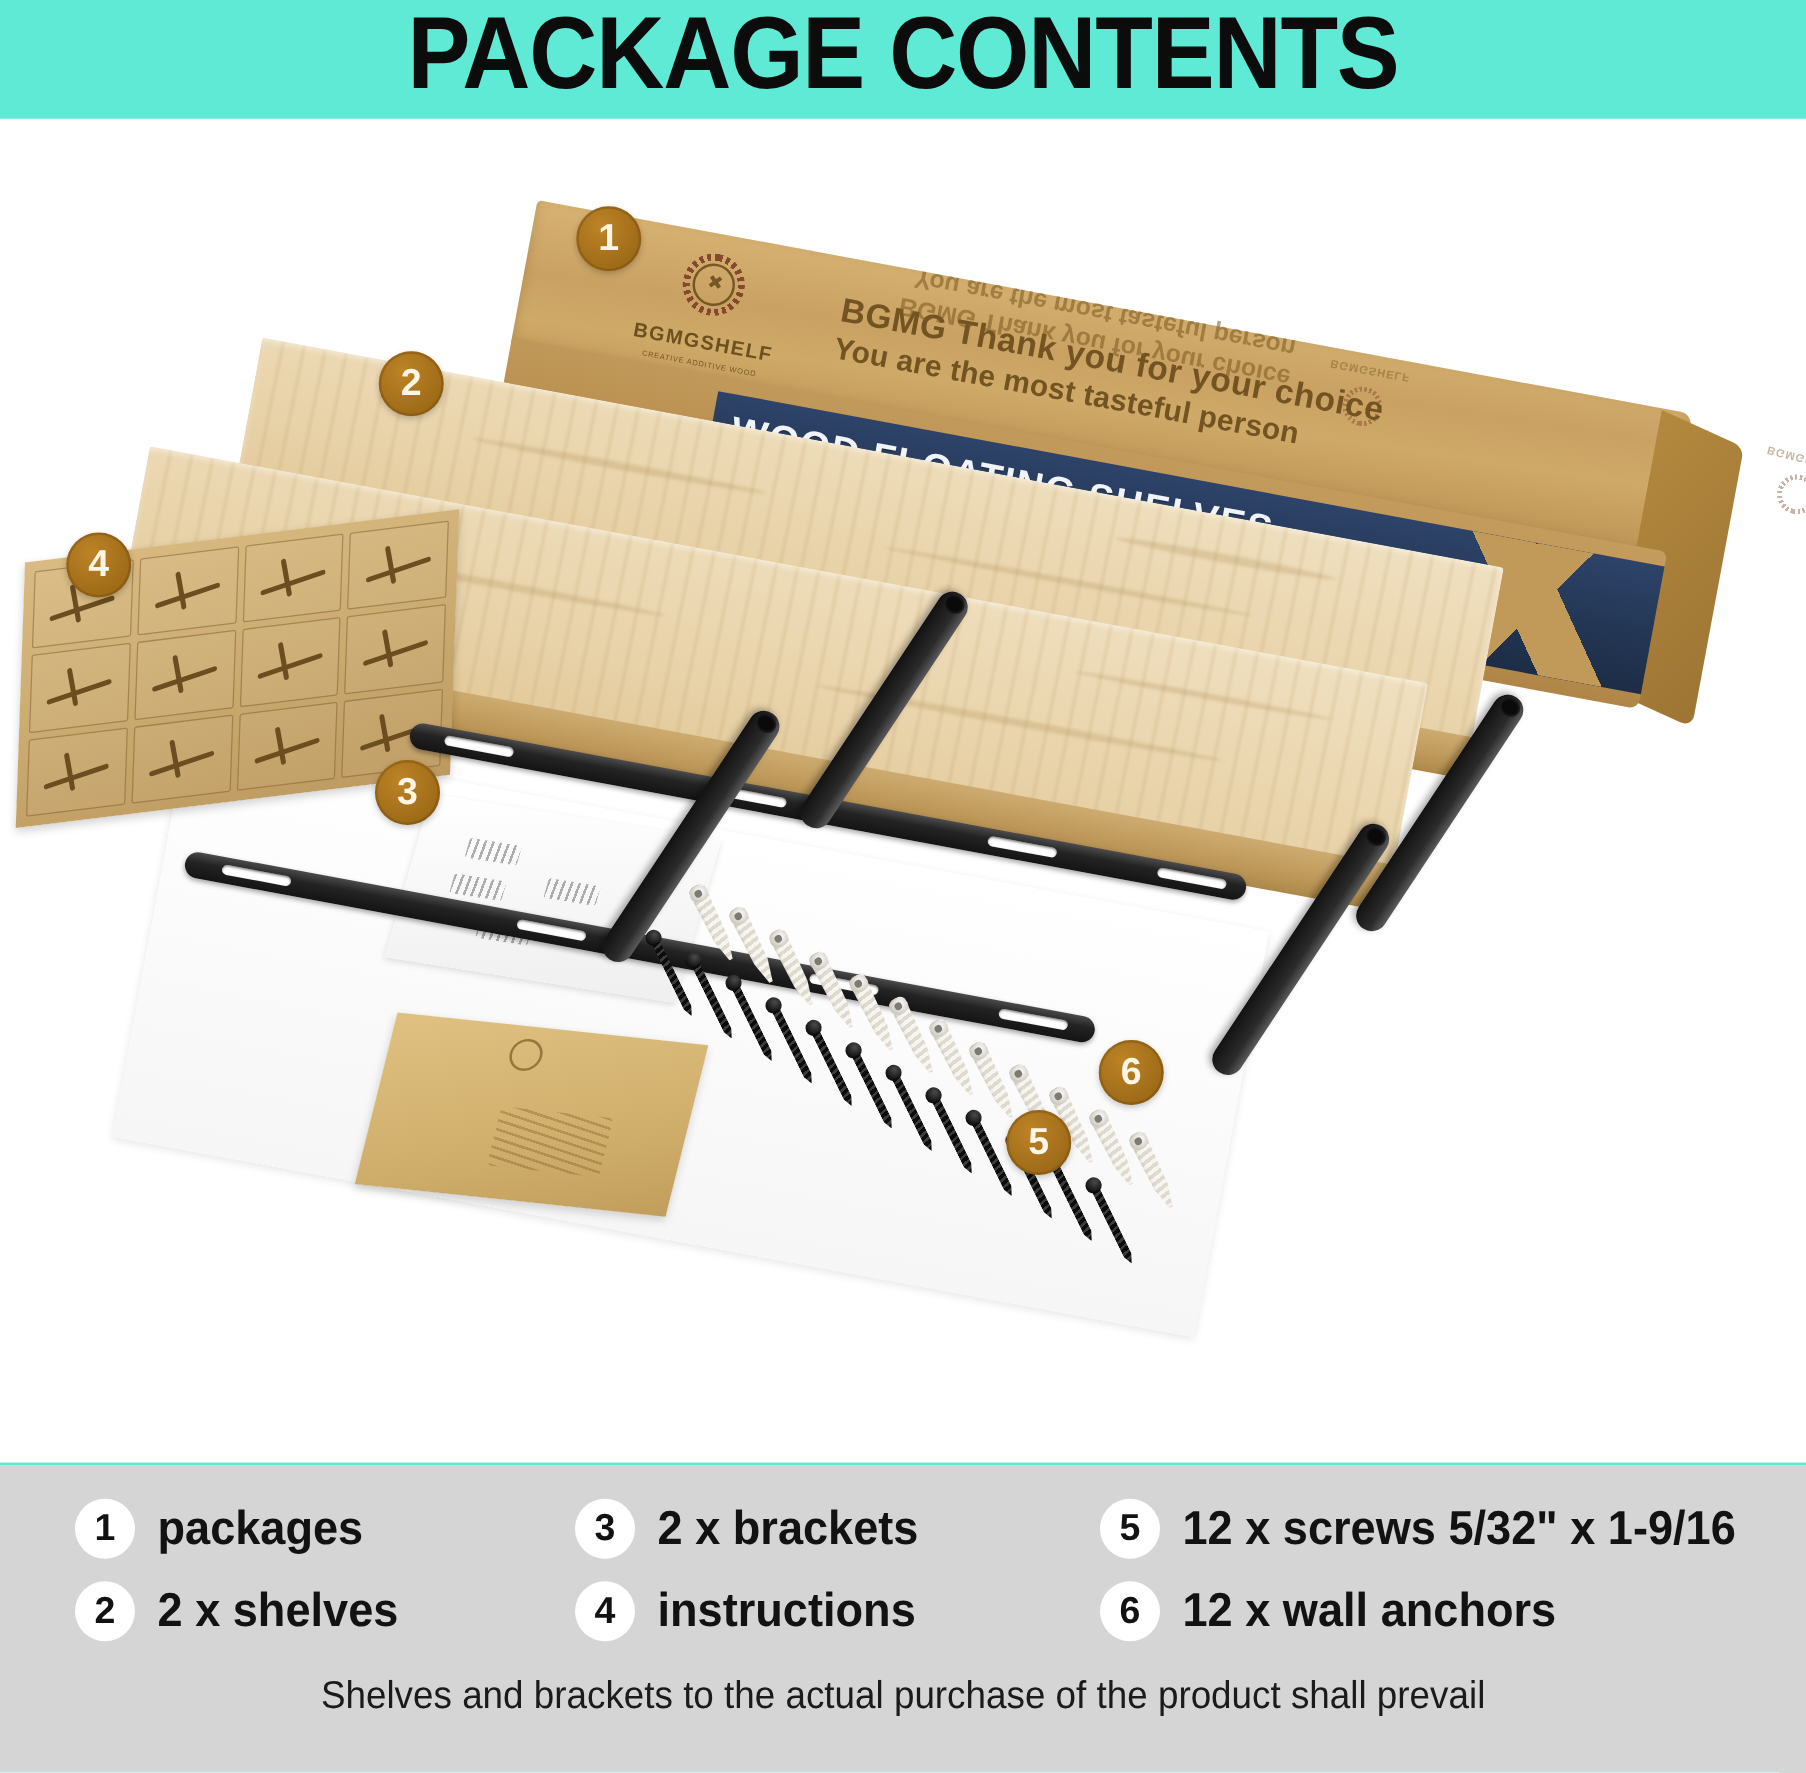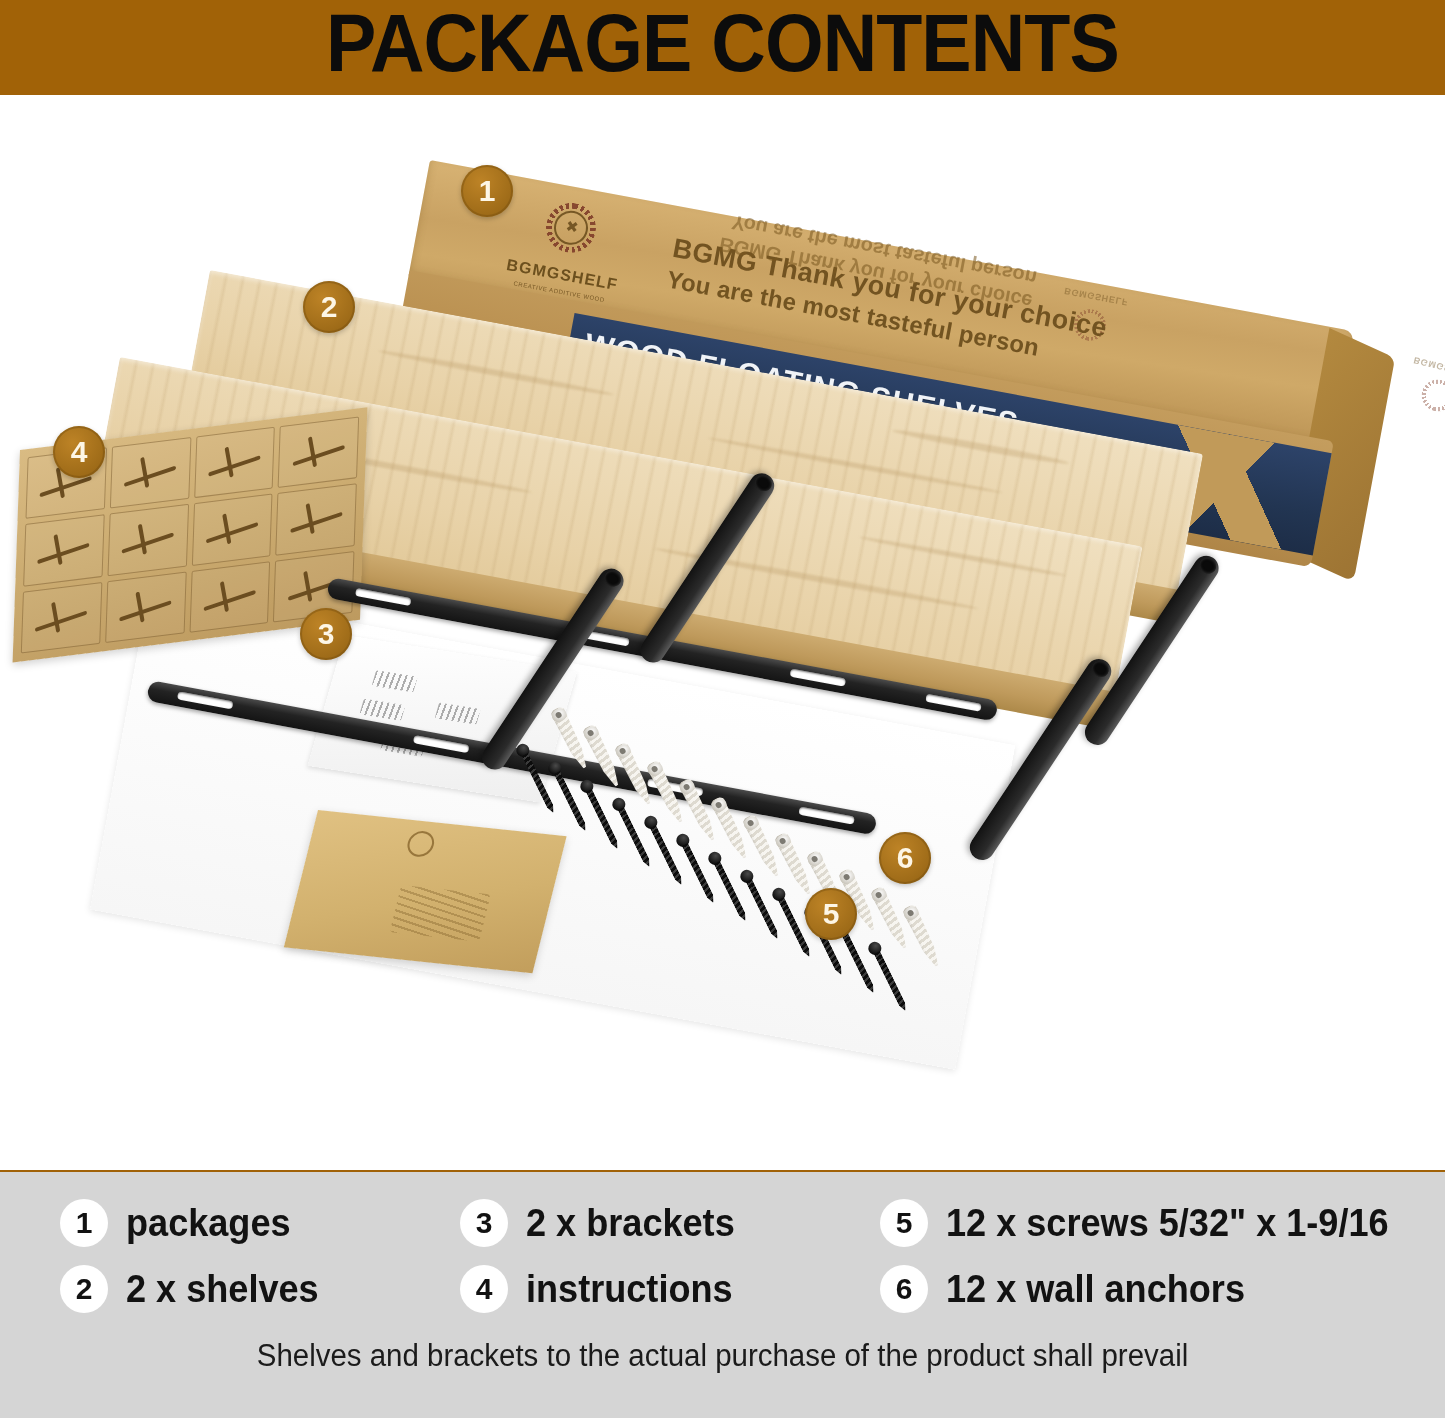--- a/index.html
+++ b/index.html
@@ -9,21 +9,21 @@
     height: 1418px;
     background: #ffffff;
     font-family: "Liberation Sans", sans-serif;
     overflow: hidden;
   }
 
   #root {
     position: relative;
     width: 1445px;
     height: 1418px;
-    background: #a16207;
+    background: #5eead4;
   }
 
   
   .title {
     position: absolute;
     top: -4px;
     left: 0;
     width: 1445px;
     text-align: center;
     font-family: "Liberation Sans", sans-serif;

